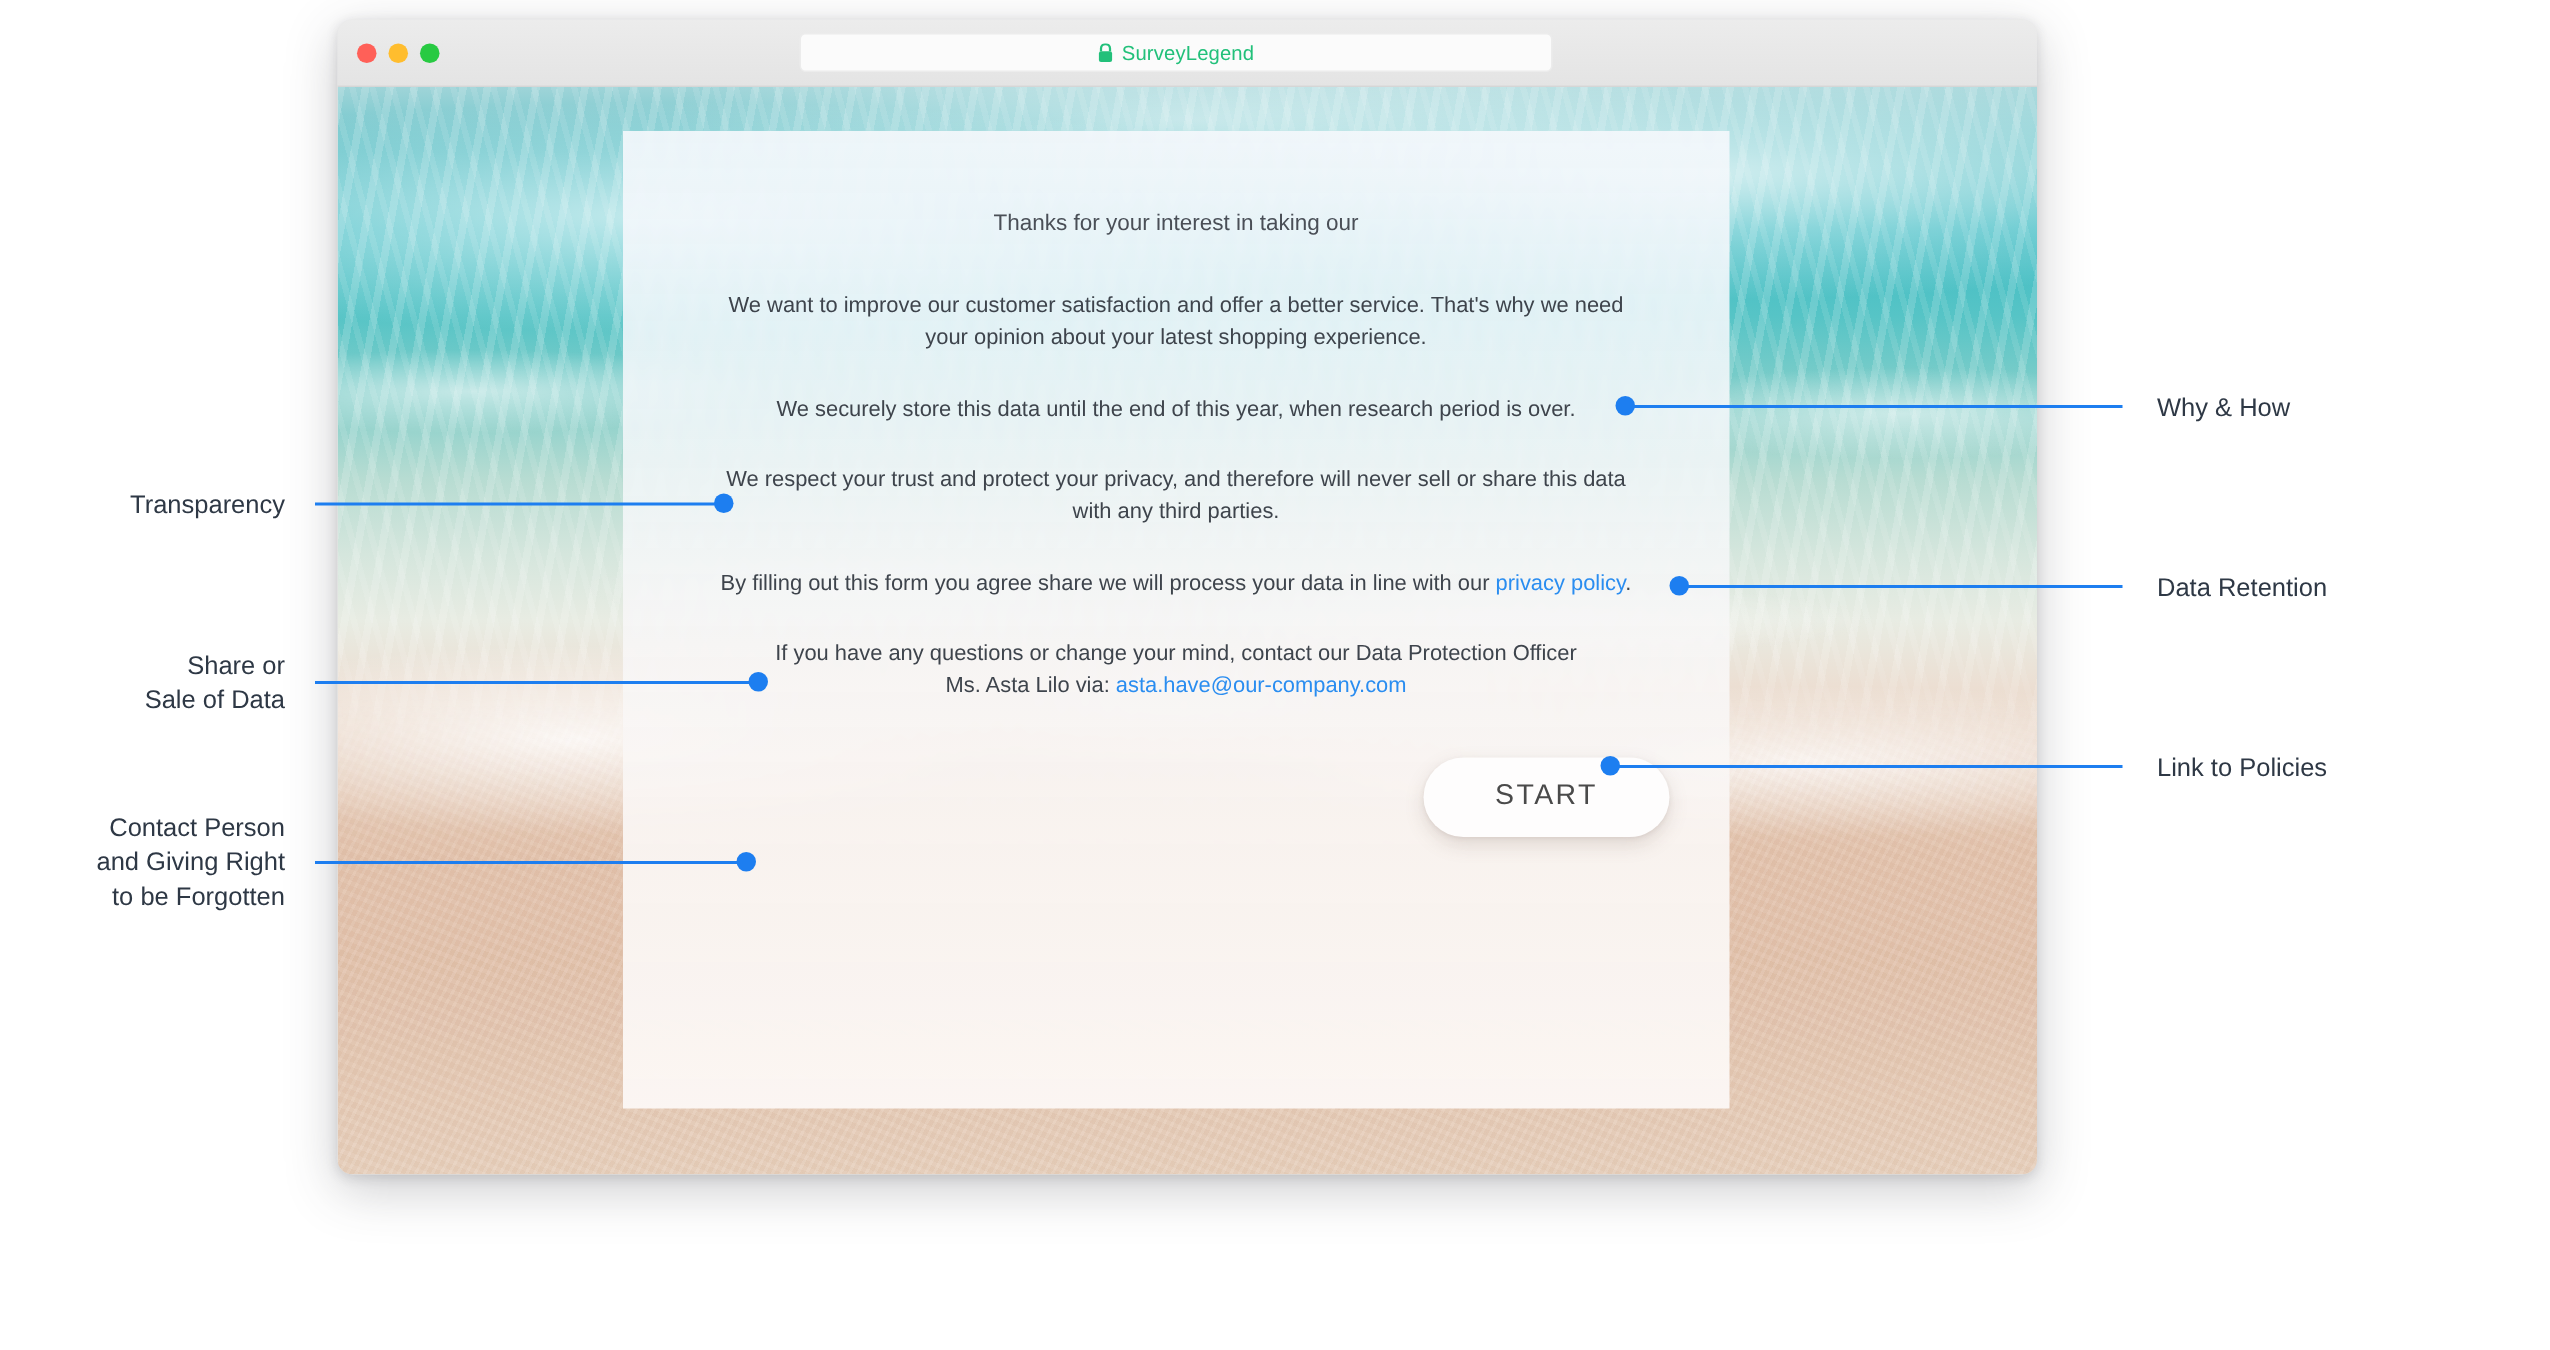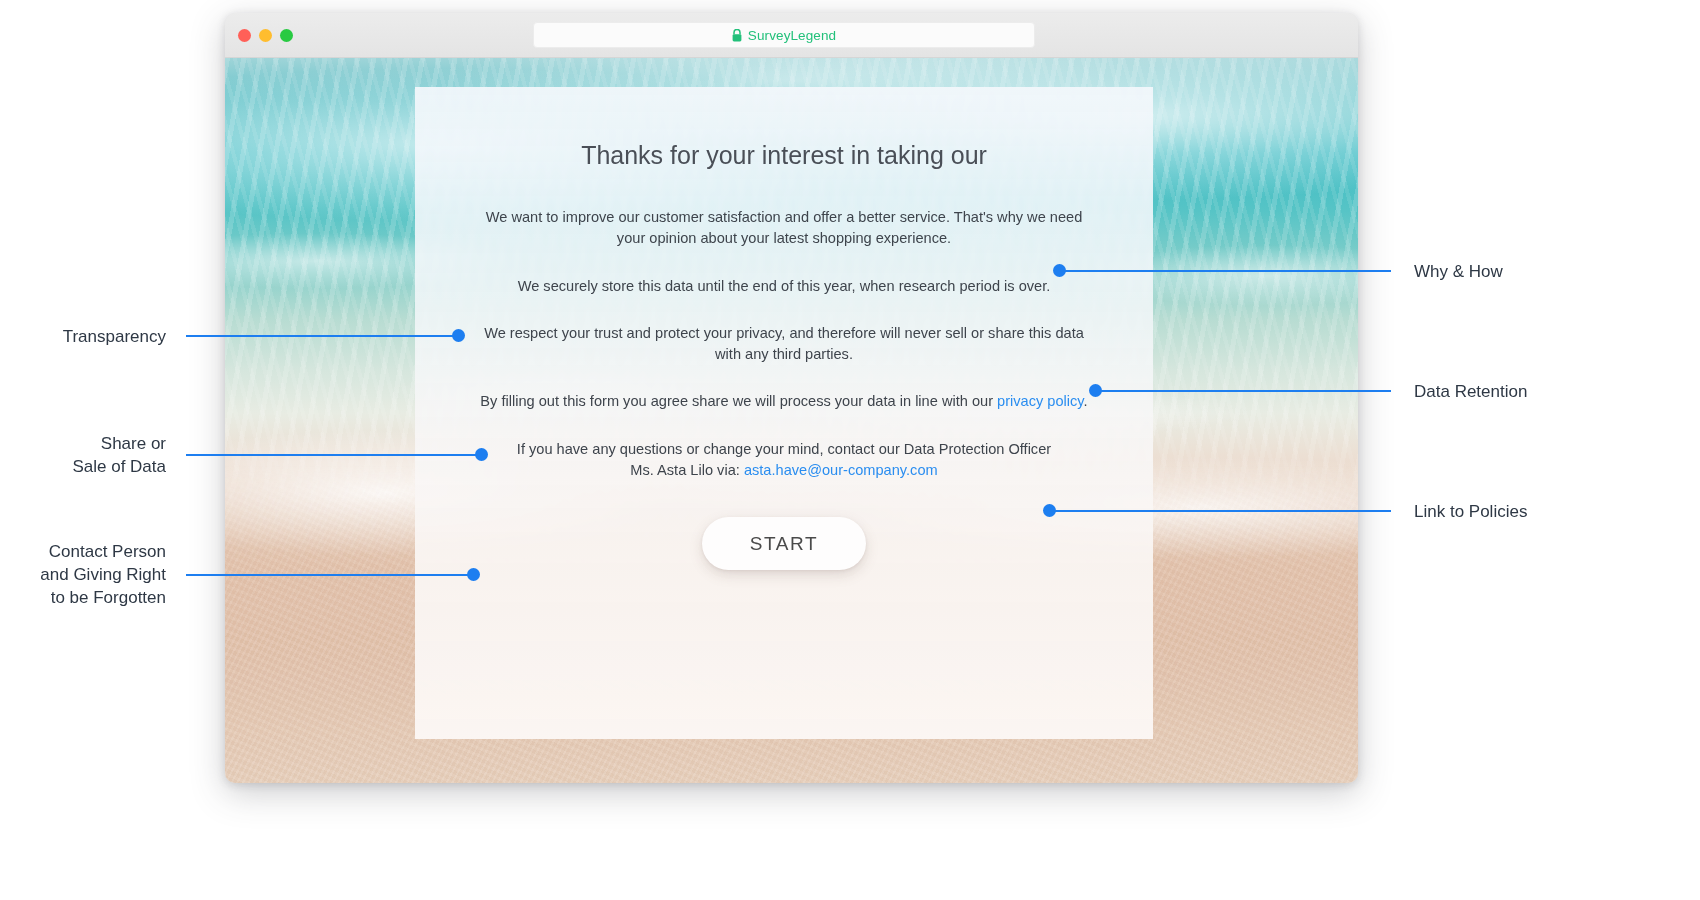--- a/index.html
+++ b/index.html
@@ -150,21 +150,21 @@
       rgba(247,246,246,0.90) 52%,
       rgba(250,246,244,0.92) 70%,
       rgba(252,248,246,0.94) 100%);
     backdrop-filter: blur(2px);
     -webkit-backdrop-filter: blur(2px);
     padding: 52px 40px 0 40px;
     text-align: center;
   }
 
   .survey-title {
-    font-size: 25px;
+    font-size: 15px;
     color: #4a4f57;
     font-weight: 400;
     line-height: 1.28;
   }
   #survey-title-2 { margin-top: 21px; }
 
   #survey-body { margin-top: 36px; }
 
   .survey-para {
     font-size: 14.6px;
@@ -176,41 +176,42 @@
   .survey-para:last-child { margin-bottom: 0; }
 
   .survey-link {
     color: #2a8df0;
     text-decoration: none;
   }
 
   #start-button-wrap {
     margin-top: 36px;
     display: flex;
-    justify-content: center;
+    justify-content: flex-end;
   }
   #start-button {
     width: 164px;
     height: 53px;
     border-radius: 27px;
     background: #fefdfd;
     border: none;
     font-family: "Liberation Sans", sans-serif;
     font-size: 19px;
     letter-spacing: 1.6px;
     color: #4a4a4a;
     cursor: pointer;
     box-shadow: 0 5px 13px rgba(120,100,90,0.20), 0 1px 3px rgba(120,100,90,0.12);
   }
 
   
   #annotation-layer {
     position: absolute;
     inset: 0;
     pointer-events: none;
+    margin-left: 24px;
   }
   .anno-label {
     position: absolute;
     font-size: 17px;
     color: #2e3845;
     line-height: 1.36;
     white-space: pre-line;
   }
   .anno-label.left  { text-align: right; }
   .anno-label.right { text-align: left; }

